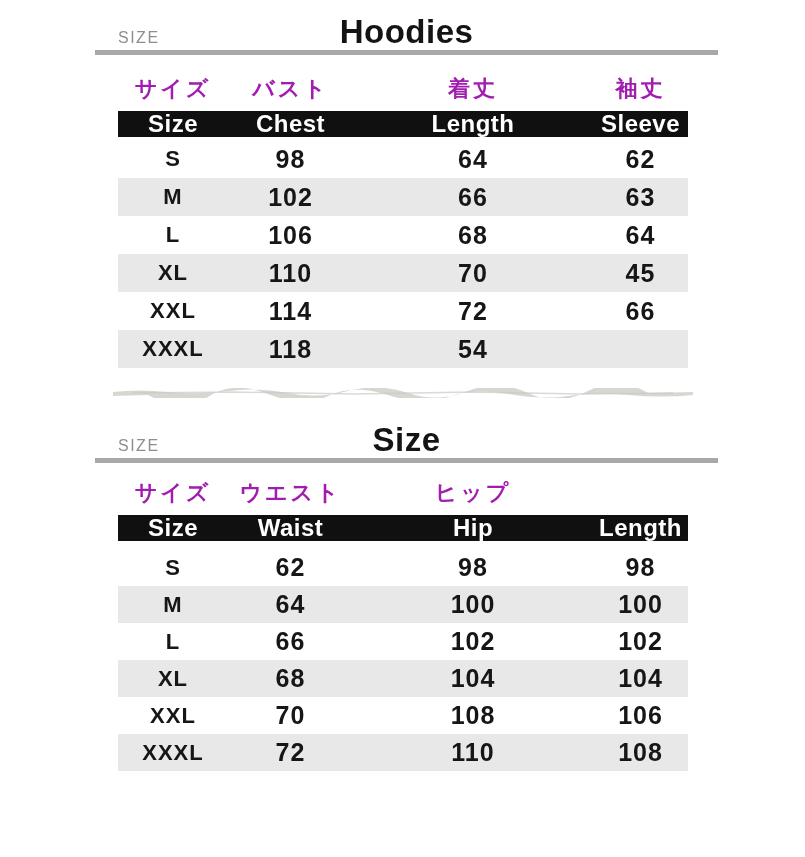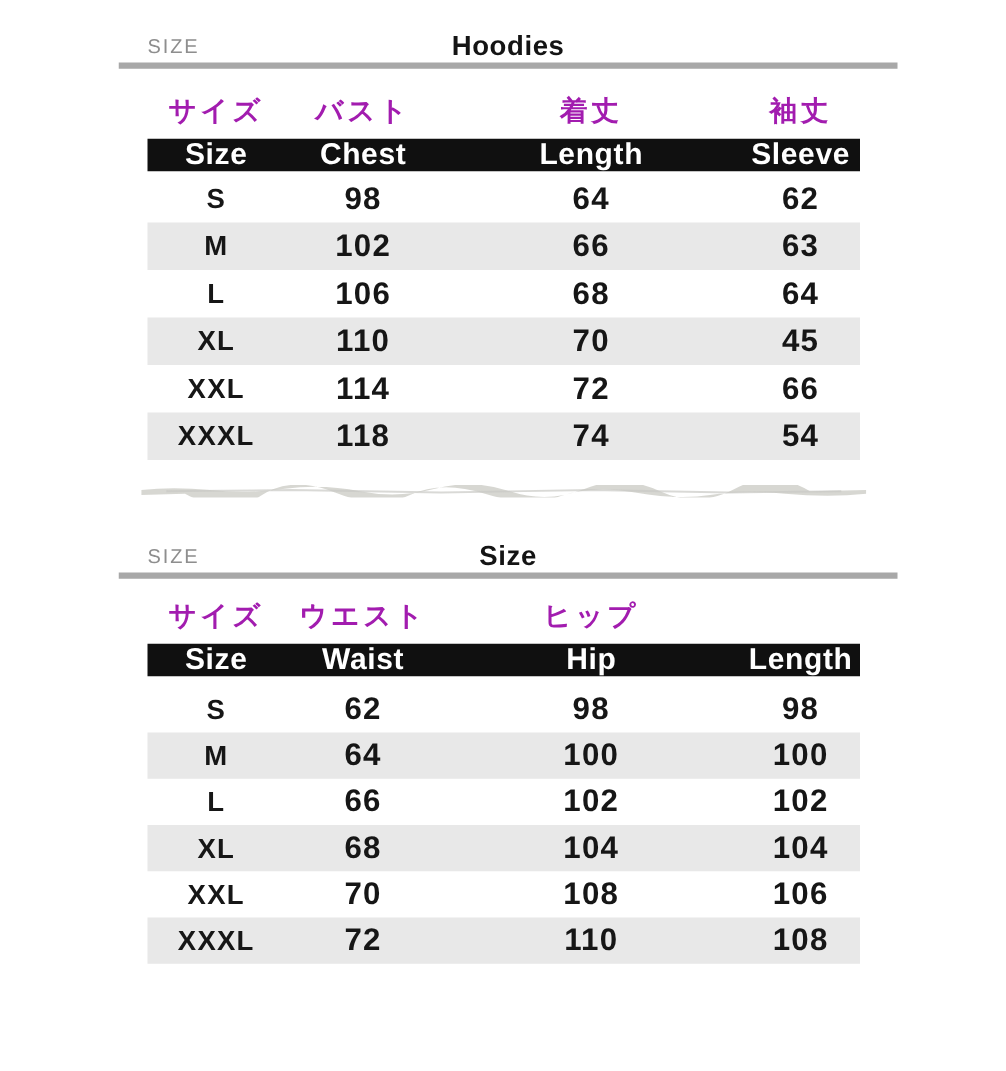--- a/index.html
+++ b/index.html
@@ -32,21 +32,21 @@
     font-size: 16px;
     letter-spacing: 1.5px;
     color: #8e8e8e;
     line-height: 1;
   }
   .panel-title {
     position: absolute;
     left: 0; right: 0;
     bottom: 2px;
     text-align: center;
-    font-size: 22px;
+    font-size: 33px;
     font-weight: bold;
     letter-spacing: 0.5px;
     color: #141414;
     line-height: 1;
   }
 
   .rule { height: 5px; background: #a8a8a8; }
 
   .tbl { margin-left: 23px; width: 570px; }
 
@@ -160,21 +160,20 @@
         </div>
         <div class="grid row">
           <span class="cell-size">XXL</span>
           <span class="cell-val">114</span>
           <span class="cell-val">72</span>
           <span class="cell-val">66</span>
         </div>
         <div class="grid row alt">
           <span class="cell-size">XXXL</span>
           <span class="cell-val">118</span>
-          <span class="cell-val">74</span>
           <span class="cell-val">54</span>
         </div>
       </div>
     </div>
   </section>
 
   <svg class="squiggle" viewBox="0 0 580 10" preserveAspectRatio="none">
     <path d="M0,4 Q25,1 55,4 T115,3 T175,5 T235,3 T295,5 T355,3 T415,5 T475,3 T535,5 L580,4 L580,7
              Q550,10 515,7 T455,8 T395,6 T335,9 T275,7 T215,8 T155,6 T95,9 T35,7 L0,8 Z" fill="#d5d5d0" opacity="0.95"></path>
     <path d="M20,5 L120,4 L240,6 L360,4 L470,6 L560,5" stroke="#c9c9c4" stroke-width="1.5" fill="none" opacity="0.7"></path>

